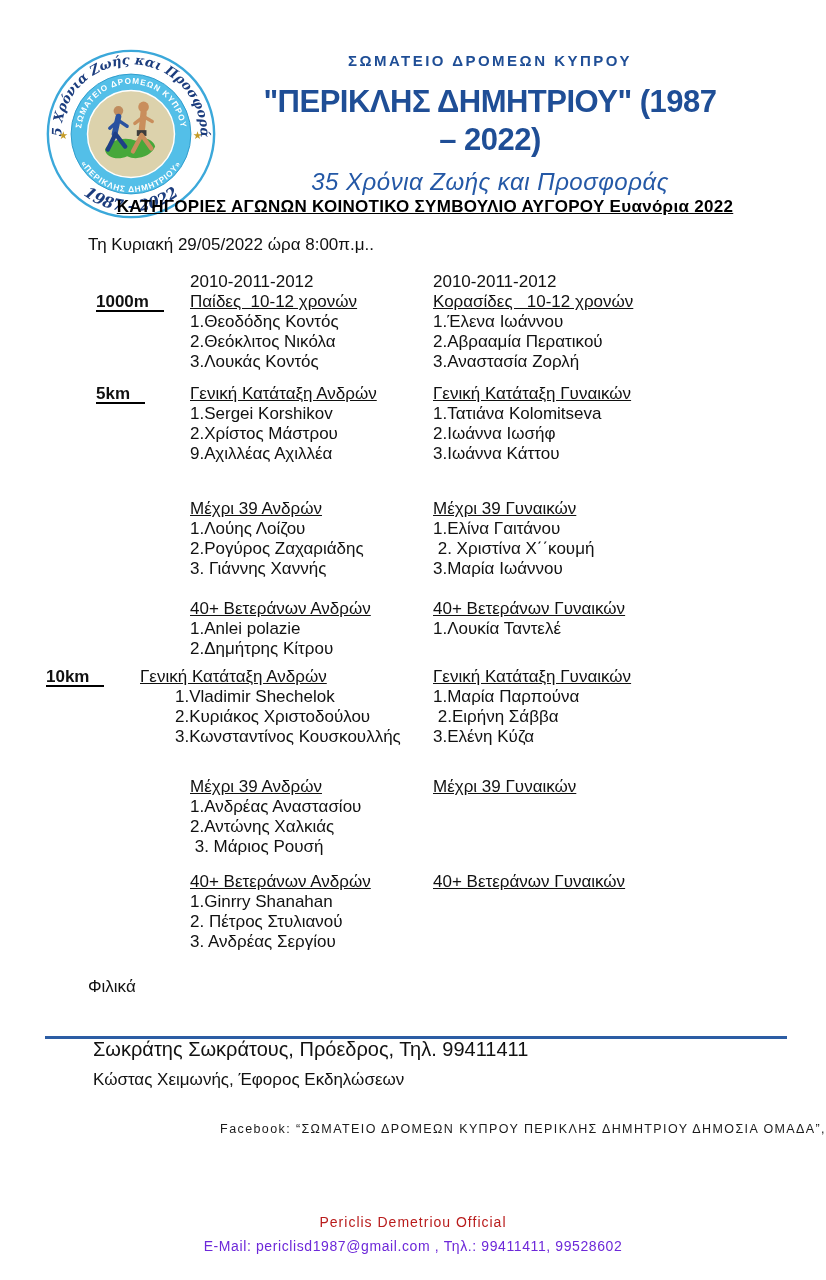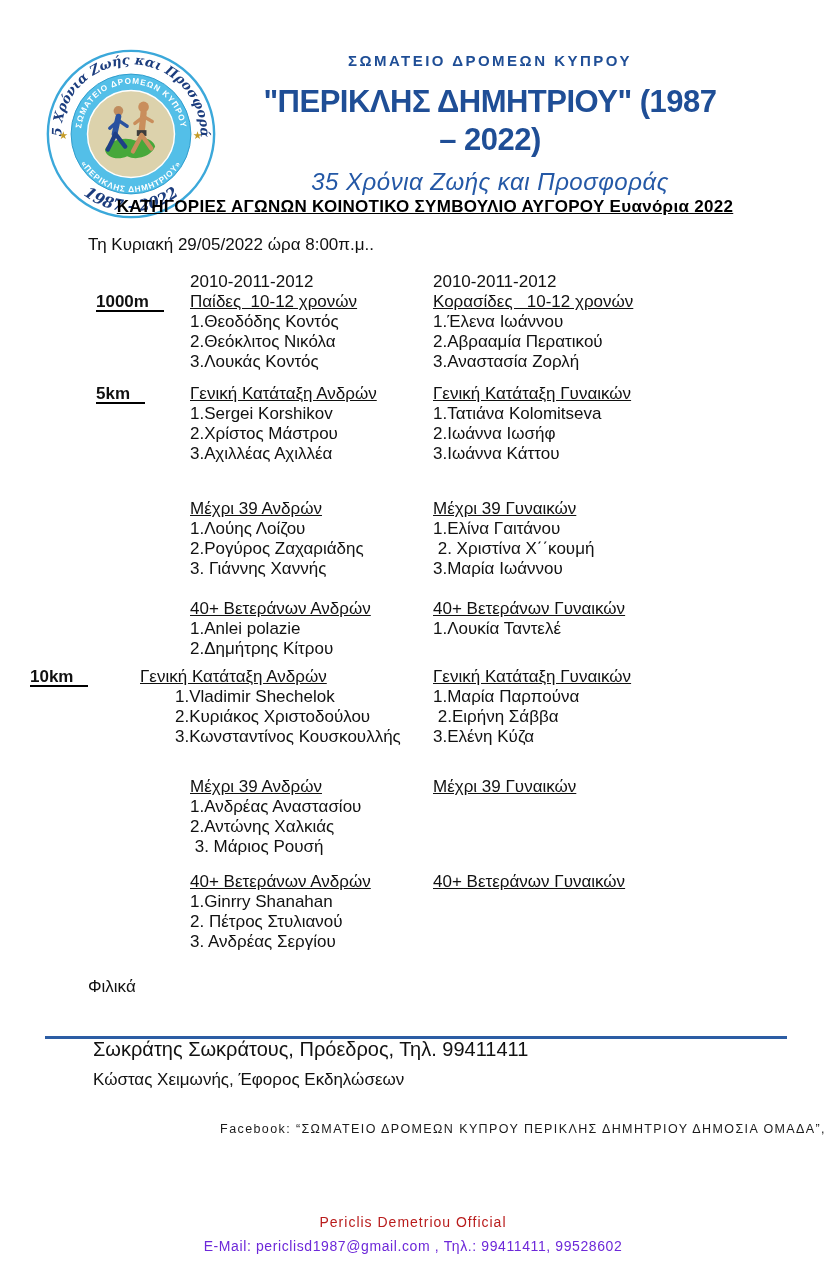--- a/index.html
+++ b/index.html
@@ -24,21 +24,21 @@
   .date-line{position:absolute;left:88px;top:235px;font-size:17px;}
   
   #sections{position:absolute;left:0;top:272px;width:678px;}
   .row{display:flex;line-height:20px;font-size:17px;}
   .row span{white-space:pre;}
   .c-label{width:190px;padding-left:96px;box-sizing:border-box;flex:none;}
   .c-left{width:243px;flex:none;}
   .c-right{flex:1;}
   .race-label{font-weight:bold;border-bottom:2px solid #000;padding-right:15px;display:inline-block;line-height:17px;}
   .hdr{text-decoration:underline;}
-  .sec-10km .c-label{padding-left:30px;}
+  .sec-10km .c-label{padding-left:46px;}
   .sec-10km.g0 .c-left .hdr{margin-left:-50px;display:inline-block;}
   .sec-10km.g0 .c-left .entry{margin-left:-15px;display:inline-block;}
   
   .filika{position:absolute;left:88px;top:977px;font-size:17px;}
   .blue-rule{position:absolute;left:45px;top:1036px;width:742px;height:3px;background:#2c5da4;}
   .sig1{position:absolute;left:93px;top:1038px;font-size:20px;}
   .sig2{position:absolute;left:93px;top:1070px;font-size:17px;}
   .fb-line{position:absolute;left:0;top:1122px;width:100%;text-align:right;
     font-size:12.5px;letter-spacing:1.4px;color:#1a1a1a;}
   .foot-name{position:absolute;left:0;top:1214px;width:100%;text-align:center;
@@ -147,21 +147,21 @@
           <div class="c-left"><span class="entry">1.Sergei Korshikov</span></div>
           <div class="c-right"><span class="entry">1.Τατιάνα Kolomitseva</span></div>
         </div>
         <div class="row">
           <div class="c-label"></div>
           <div class="c-left"><span class="entry">2.Χρίστος Μάστρου</span></div>
           <div class="c-right"><span class="entry">2.Ιωάννα Ιωσήφ</span></div>
         </div>
         <div class="row">
           <div class="c-label"></div>
-          <div class="c-left"><span class="entry">3.Αχιλλέας Αχιλλέα</span></div>
+          <div class="c-left"><span class="entry">9.Αχιλλέας Αχιλλέα</span></div>
           <div class="c-right"><span class="entry">3.Ιωάννα Κάττου</span></div>
         </div>
       </div>
       <div class="group sec-5km g1" style="margin-bottom: 20px;">
         <div class="row">
           <div class="c-label"></div>
           <div class="c-left"><span class="hdr">Μέχρι 39 Ανδρών</span></div>
           <div class="c-right"><span class="hdr">Μέχρι 39 Γυναικών</span></div>
         </div>
         <div class="row">

